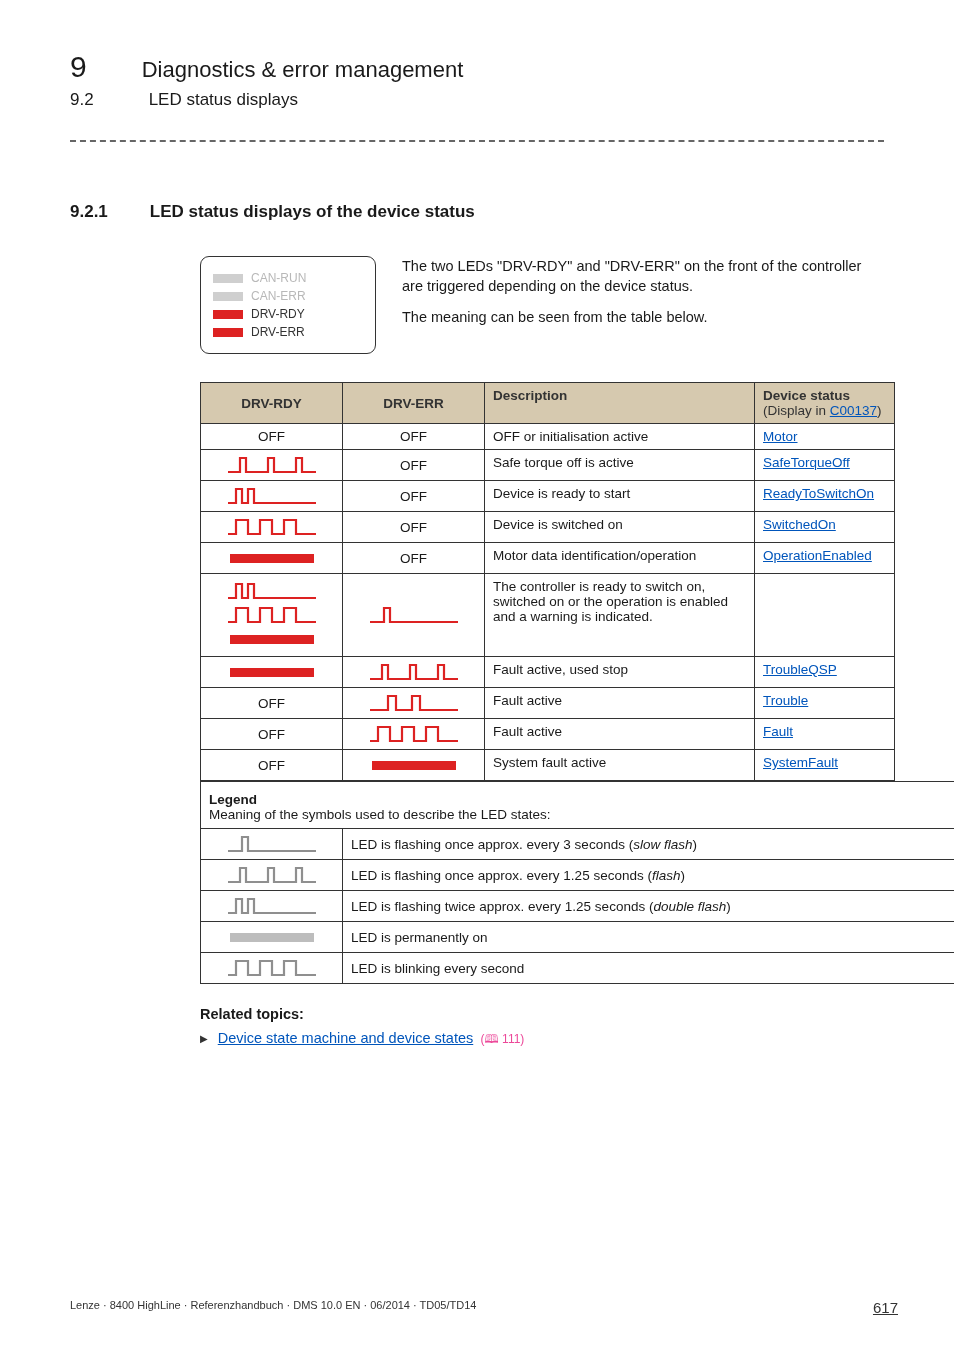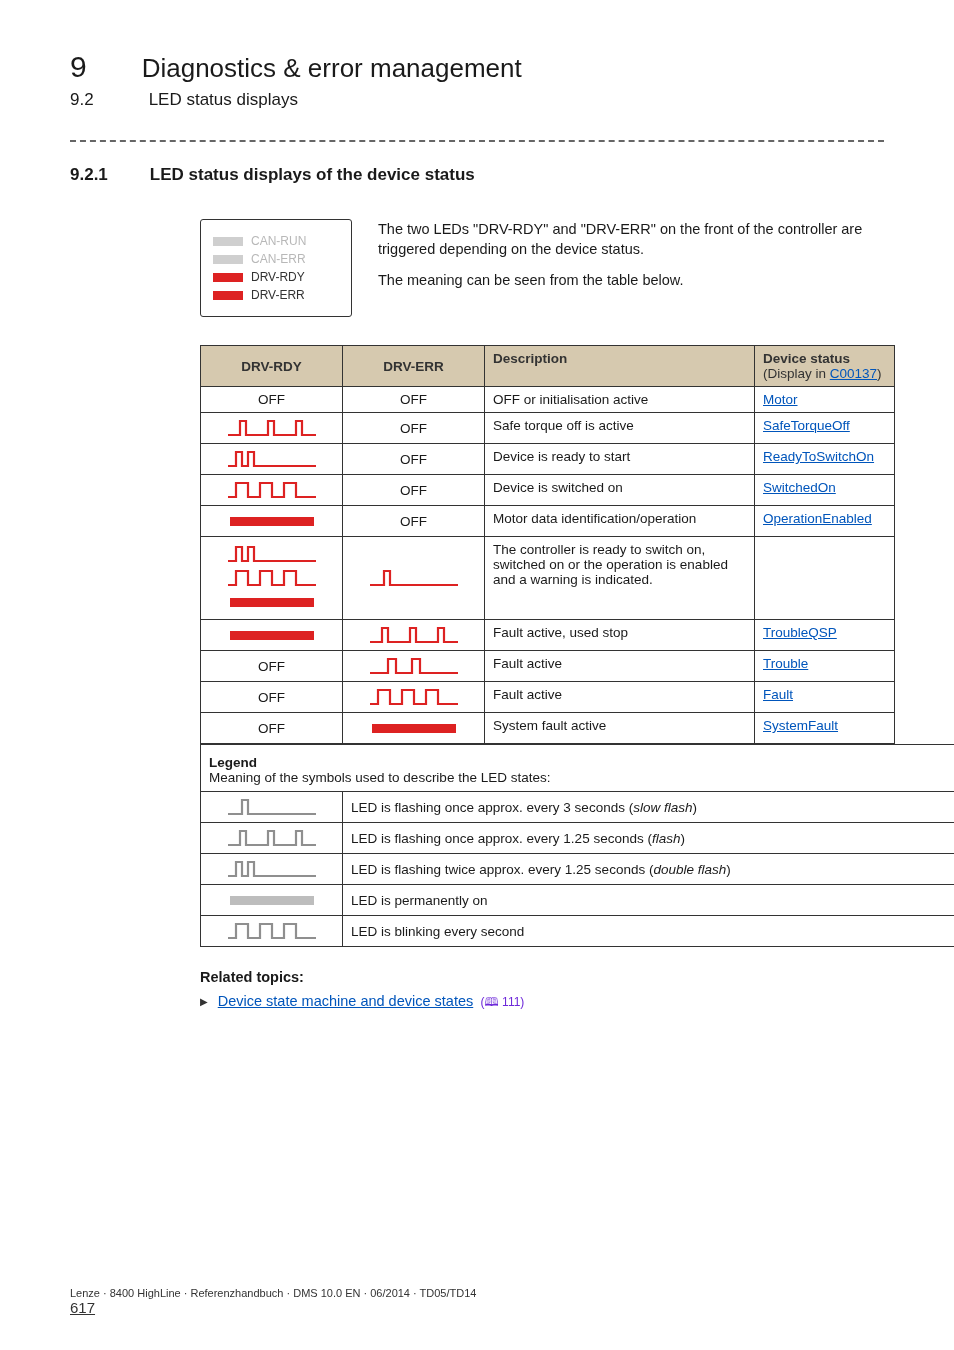--- a/index.html
+++ b/index.html
@@ -22,21 +22,21 @@
   .chapter-line {
     display: flex;
     align-items: baseline;
     gap: 55px;
   }
   .chapter-num {
     font-size: 30px;
     font-weight: 400;
   }
   .chapter-title {
-    font-size: 26px;
+    font-size: 22px;
     font-weight: 400;
   }
   .sub-line {
     display: flex;
     align-items: flex-end;
     gap: 55px;
     margin-top: 6px;
   }
   .sub-num {
     font-size: 17px;
@@ -46,42 +46,42 @@
   }
   .dashed-hr {
     margin-top: 30px;
     border: none;
     border-top: 2px dashed #666;
   }
   .sec-line {
     display: flex;
     align-items: baseline;
     gap: 42px;
-    margin-top: 23px;
+    margin-top: 60px;
     margin-left: 0px;
   }
   .sec-num {
     font-size: 17px;
     font-weight: 700;
   }
   .sec-title {
     font-size: 17px;
     font-weight: 700;
   }
 
   .intro-row {
     display: flex;
     gap: 26px;
     margin-top: 34px;
     margin-left: 130px;
   }
   .led-panel {
-    width: 152px;
+    width: 176px;
     border: 1px solid #333;
-    border-radius: 3px;
+    border-radius: 9px;
     padding: 10px 12px 10px 12px;
     box-sizing: border-box;
     font-size: 12px;
     color: #666;
   }
   .led-panel .row {
     display: flex;
     align-items: center;
     gap: 8px;
     margin: 4px 0;
@@ -161,39 +161,38 @@
   }
   .related .rt-head { font-weight: 700; margin-bottom: 8px; }
   .related .rt-item::before {
     content: "\25B6";
     color: #333;
     font-size: 10px;
     margin-right: 6px;
     vertical-align: 1px;
   }
   .related .pg {
-    color: #6d28d9;
+    color: #ec4899;
     font-size: 12px;
   }
   .related .book {
     display: inline-block;
     font-size: 12px;
     vertical-align: 0px;
   }
 
   .footer {
     position: absolute;
     bottom: 34px;
     left: 70px;
-    right: 82px;
+    right: 56px;
     display: flex;
     justify-content: space-between;
     font-size: 11px;
     color: #333;
-    flex-direction: column;
   }
   .footer .pnum { font-size: 15px; text-decoration: underline; }
 
   
   .wave { display: inline-block; vertical-align: middle; }
   .wave svg { display: block; }
 
   em.i { font-style: italic; }
 </style>
 </head>

